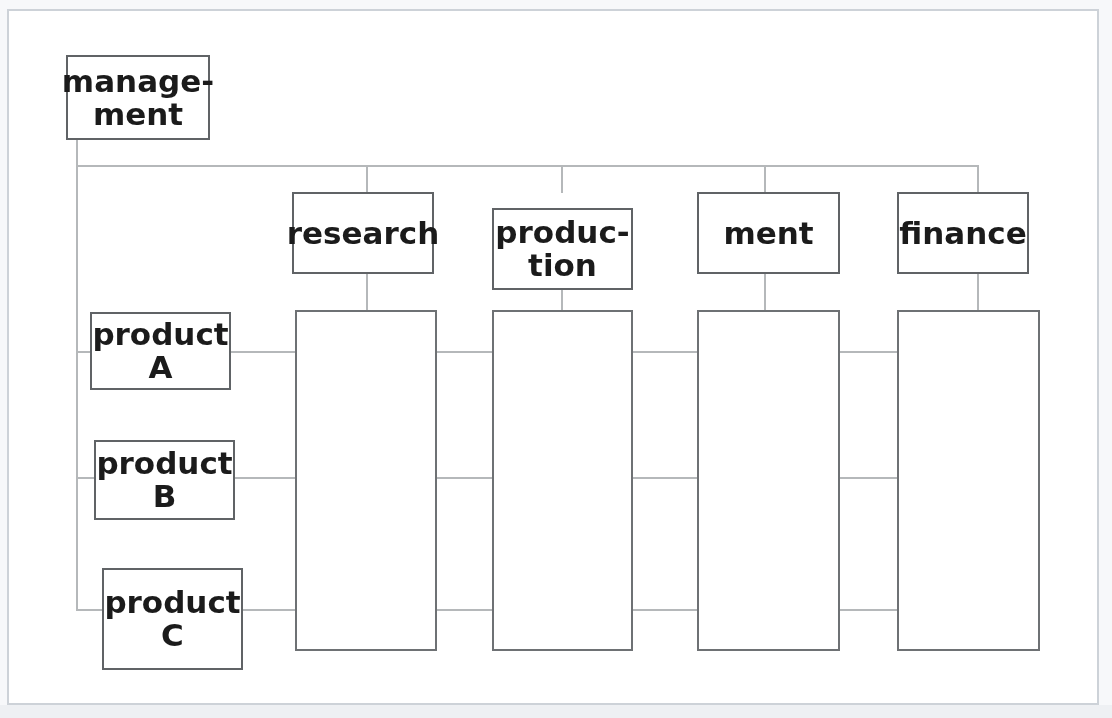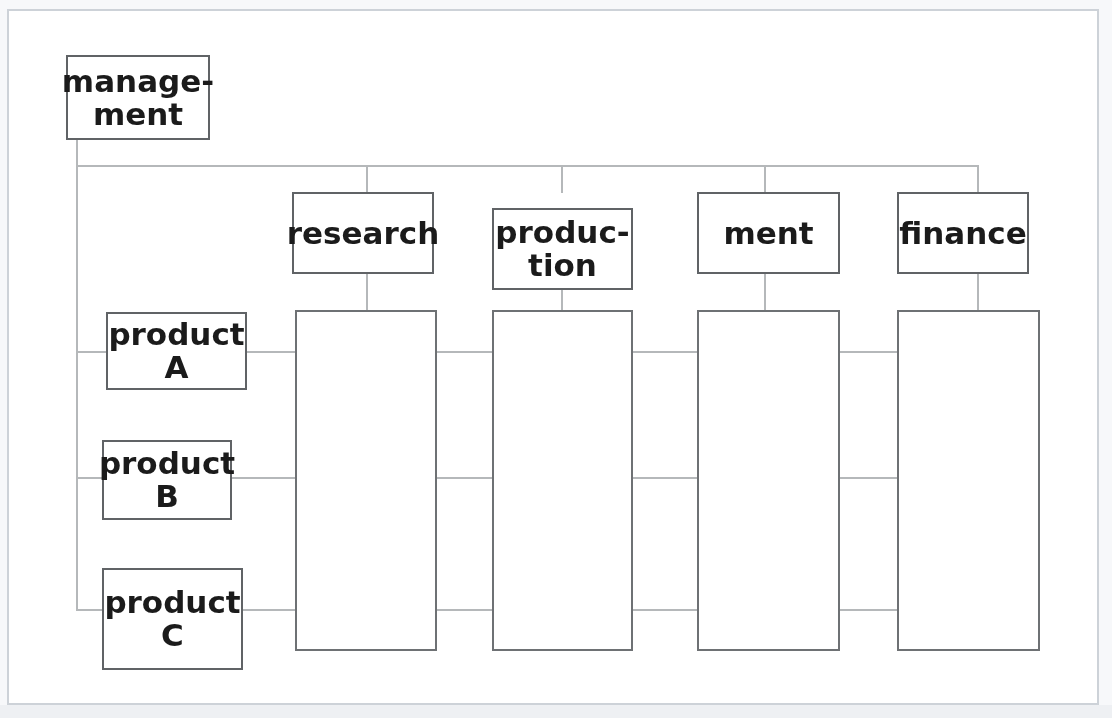--- a/index.html
+++ b/index.html
@@ -77,24 +77,24 @@
     <span class="lbl">produc-
 tion</span>
   </div>
   <div class="node" style="left:697px;top:192px;width:143px;height:82px">
     <span class="lbl">ment</span>
   </div>
   <div class="node" style="left:897px;top:192px;width:132px;height:82px">
     <span class="lbl">finance</span>
   </div>
 
-  <div class="node" style="left:106px;top:312px;width:141px;height:78px">
+  <div class="node" style="left:90px;top:312px;width:141px;height:78px">
     <span class="lbl">product A</span>
   </div>
-  <div class="node" style="left:102px;top:440px;width:130px;height:80px">
+  <div class="node" style="left:94px;top:440px;width:141px;height:80px">
     <span class="lbl">product B</span>
   </div>
   <div class="node" style="left:102px;top:568px;width:141px;height:102px">
     <span class="lbl">product C</span>
   </div>
 
   <div class="strip"></div>
 
 </div>
 

